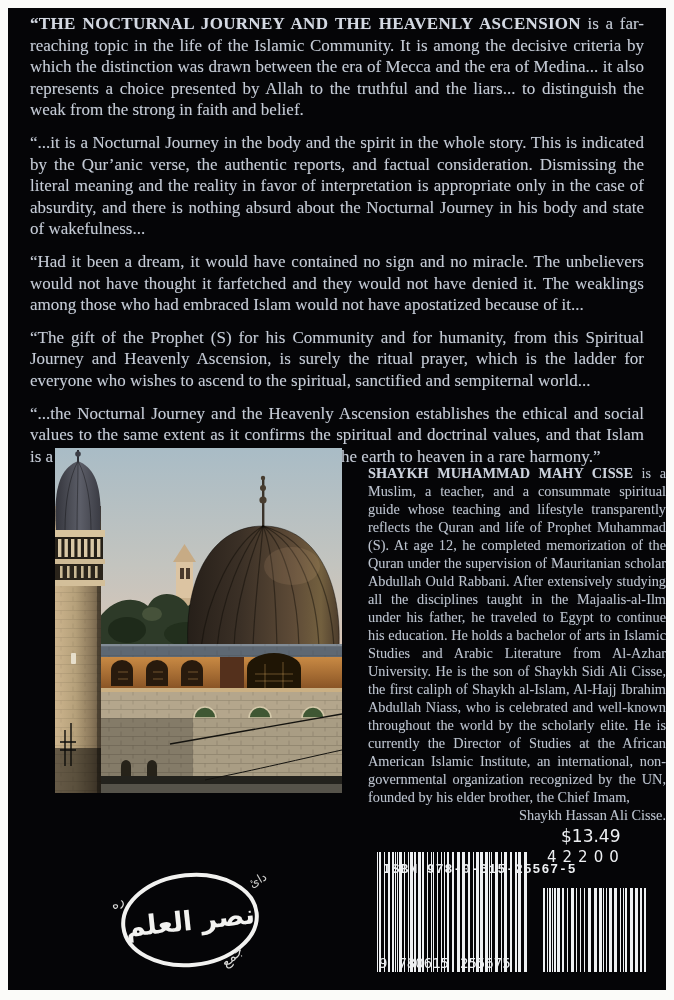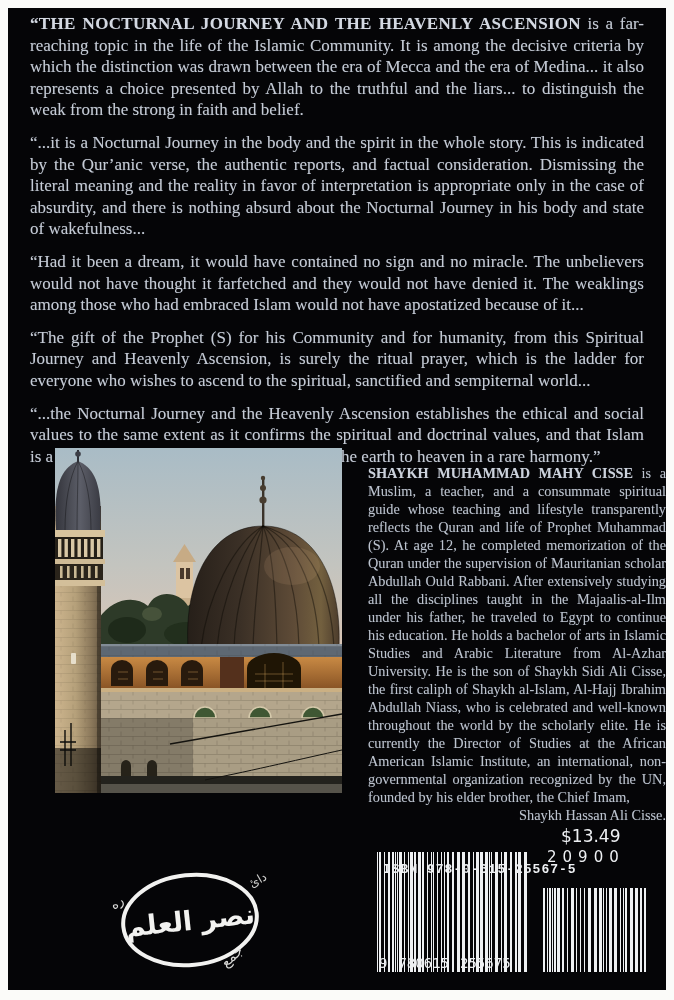--- a/index.html
+++ b/index.html
@@ -221,21 +221,21 @@
         </g>
         <text x="14" y="52" font-family="DejaVu Sans, sans-serif" font-size="13" fill="#dcdcda" transform="rotate(-35 14 52)">ره</text>
         <text x="152" y="30" font-family="DejaVu Sans, sans-serif" font-size="12" fill="#d0d0ce" transform="rotate(-30 152 30)">دائ</text>
         <text x="126" y="110" font-family="DejaVu Sans, sans-serif" font-size="14" fill="#dcdcda" transform="rotate(-42 126 110)">جمع</text>
       </svg>
     </div>
 
     <div class="isbn">
       <div class="isbn-label">ISBN 978-0-615-25567-5</div>
       <div class="price">$13.49</div>
-      <div class="price-code">20900</div>
+      <div class="price-code">42200</div>
       <div class="bars" id="main-bars">
         <div class="digits">
           <span>9</span>
           <span>780615</span>
           <span>255675</span>
         </div>
       <b style="left: 0px; width: 1px;"></b>
           <b style="left: 2px; width: 2px;"></b>
           <b style="left: 7px; width: 1px;"></b>
           <b style="left: 11px; width: 2px;"></b>

